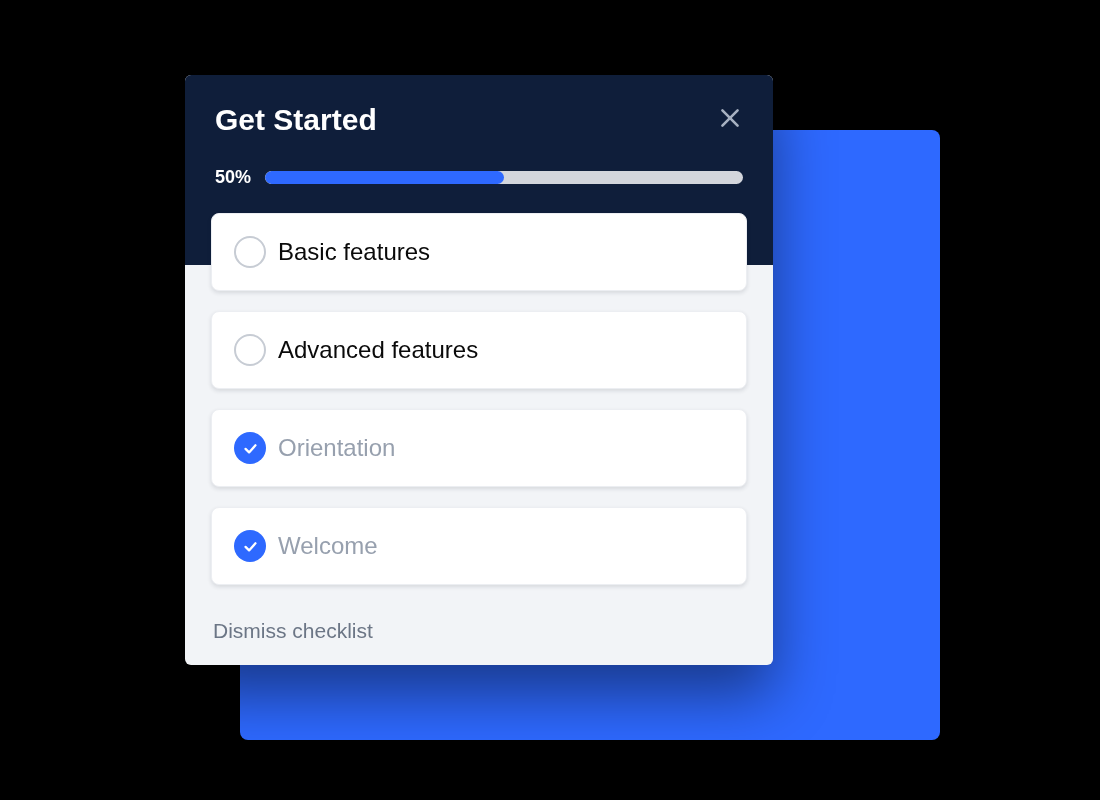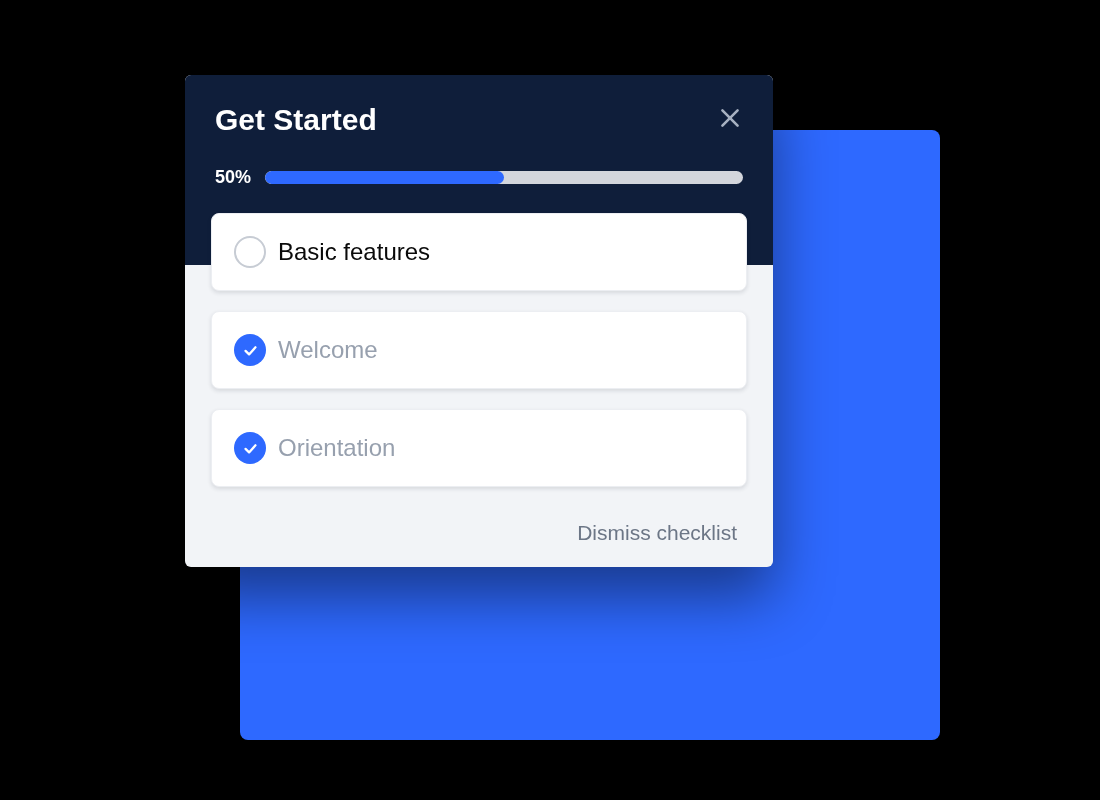--- a/index.html
+++ b/index.html
@@ -113,23 +113,23 @@
   .item-label {
     font-size: 24px;
     font-weight: 500;
     color: #0A0A0A;
   }
   .item.completed .item-label {
     color: #97A0AE;
     font-weight: 400;
   }
   .footer {
-    padding: 4px 36px 22px 28px;
+    padding: 4px 28px 22px 28px;
     display: flex;
-    justify-content: flex-end;
+    justify-content: flex-start;
   }
   .dismiss {
     color: #6C7686;
     font-size: 21px;
     cursor: pointer;
   }
 </style>
 </head>
 <body>
 
@@ -153,38 +153,42 @@
     </div>
   </div>
 
   <div class="items">
 
     <div class="item">
       <div class="status open"></div>
       <div class="item-label">Basic features</div>
     </div>
 
-
-    <div class="item completed">
-      <div class="status done">
-        <svg viewBox="0 0 24 24" fill="none" stroke="#fff" stroke-width="3.2" stroke-linecap="round" stroke-linejoin="round">
-          <polyline points="5 12.5 10 17.5 19 7.5"></polyline>
-        </svg>
-      </div>
-      <div class="item-label">Welcome</div>
+    <div class="item">
+      <div class="status open"></div>
+      <div class="item-label">Advanced features</div>
     </div>
 
     <div class="item completed">
       <div class="status done">
         <svg viewBox="0 0 24 24" fill="none" stroke="#fff" stroke-width="3.2" stroke-linecap="round" stroke-linejoin="round">
           <polyline points="5 12.5 10 17.5 19 7.5"></polyline>
         </svg>
       </div>
       <div class="item-label">Orientation</div>
     </div>
 
+    <div class="item completed">
+      <div class="status done">
+        <svg viewBox="0 0 24 24" fill="none" stroke="#fff" stroke-width="3.2" stroke-linecap="round" stroke-linejoin="round">
+          <polyline points="5 12.5 10 17.5 19 7.5"></polyline>
+        </svg>
+      </div>
+      <div class="item-label">Welcome</div>
+    </div>
+
   </div>
 
   <div class="footer">
     <span class="dismiss">Dismiss checklist</span>
   </div>
 
 </div>
 
 </body></html>

